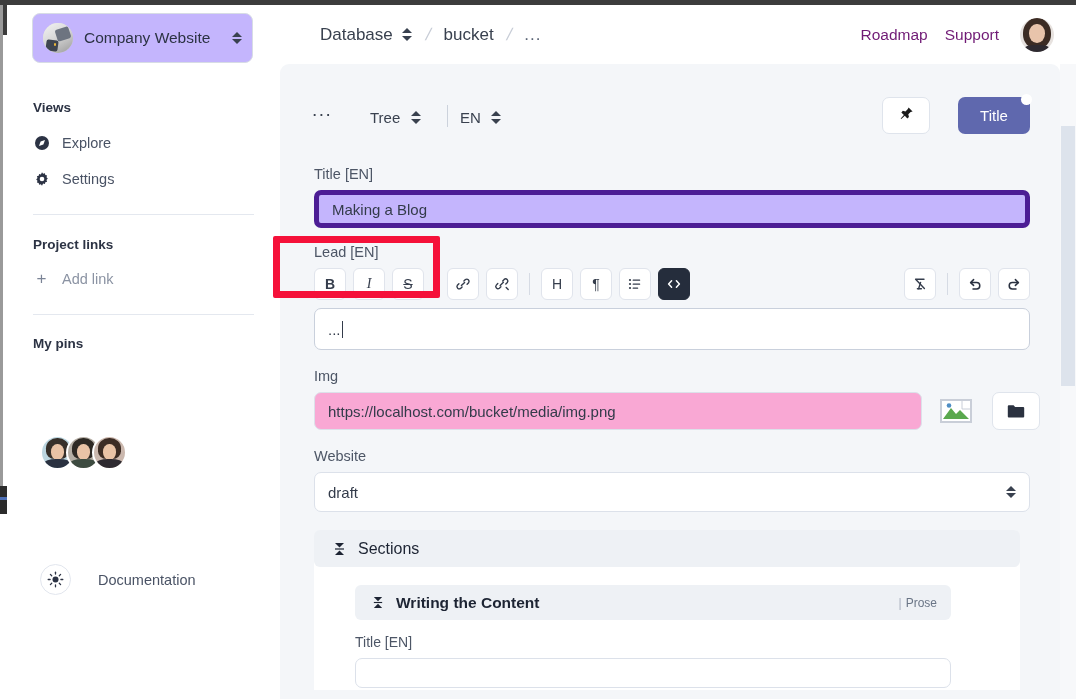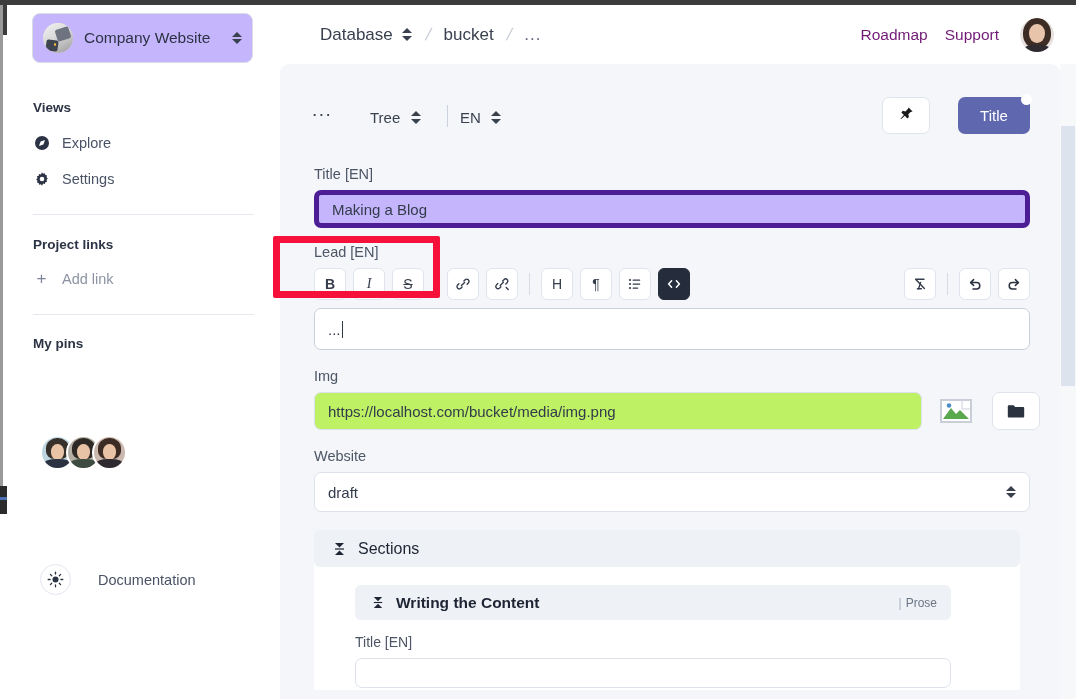--- a/index.html
+++ b/index.html
@@ -393,21 +393,21 @@
     width: 1px;
     height: 17px;
     background: #333b4a;
     margin-left: 1px;
   }
 
   .img-row { display: flex; align-items: center; gap: 0; }
   .img-input {
     width: 608px;
     height: 38px;
-    background: #bef264;
+    background: #f9a8d4;
     border: 1px solid #dce1ea;
     border-radius: 7px;
     display: flex;
     align-items: center;
     padding: 0 13px;
     font-size: 15px;
     color: #333b4a;
     cursor: text;
     flex: 0 0 auto;
   }

